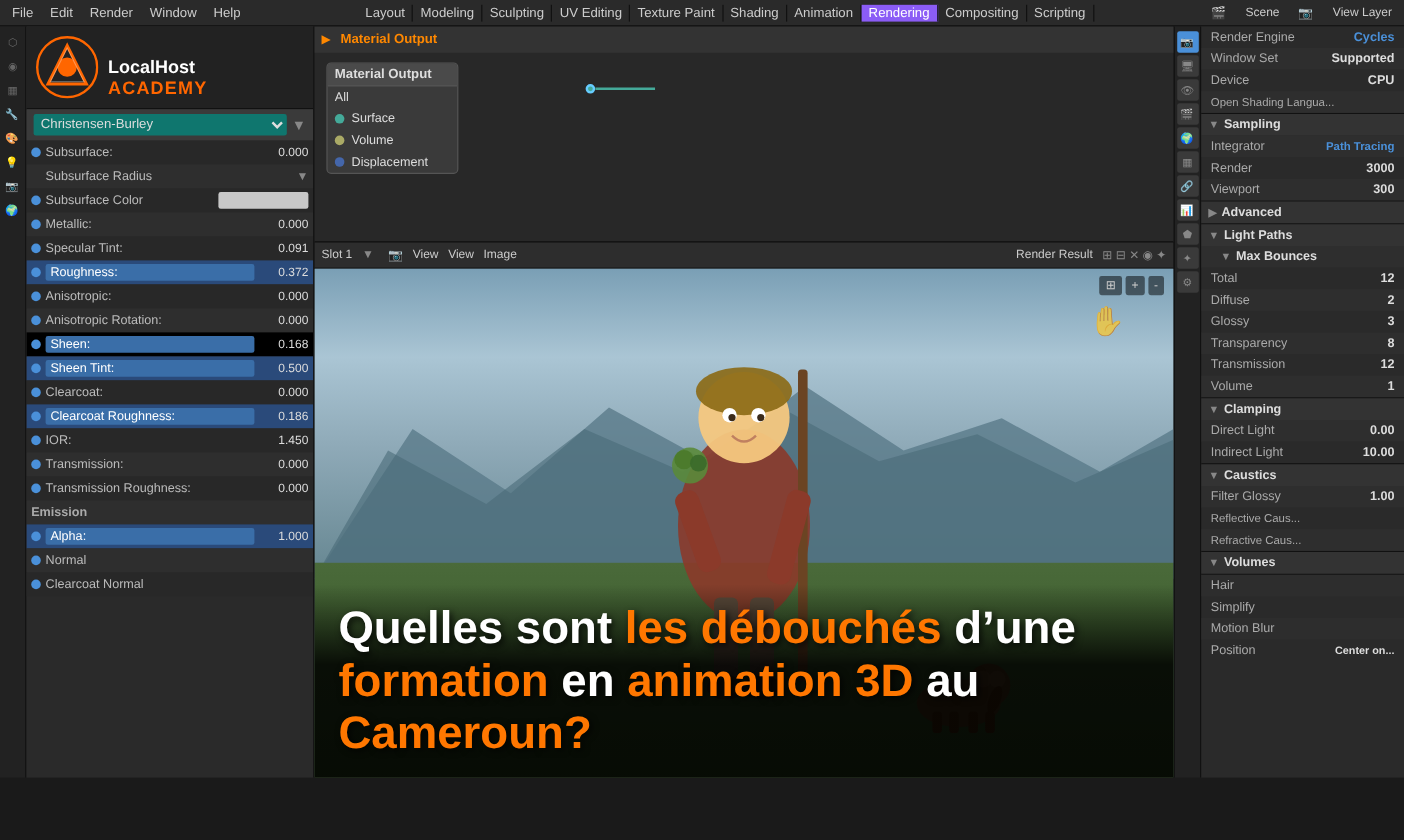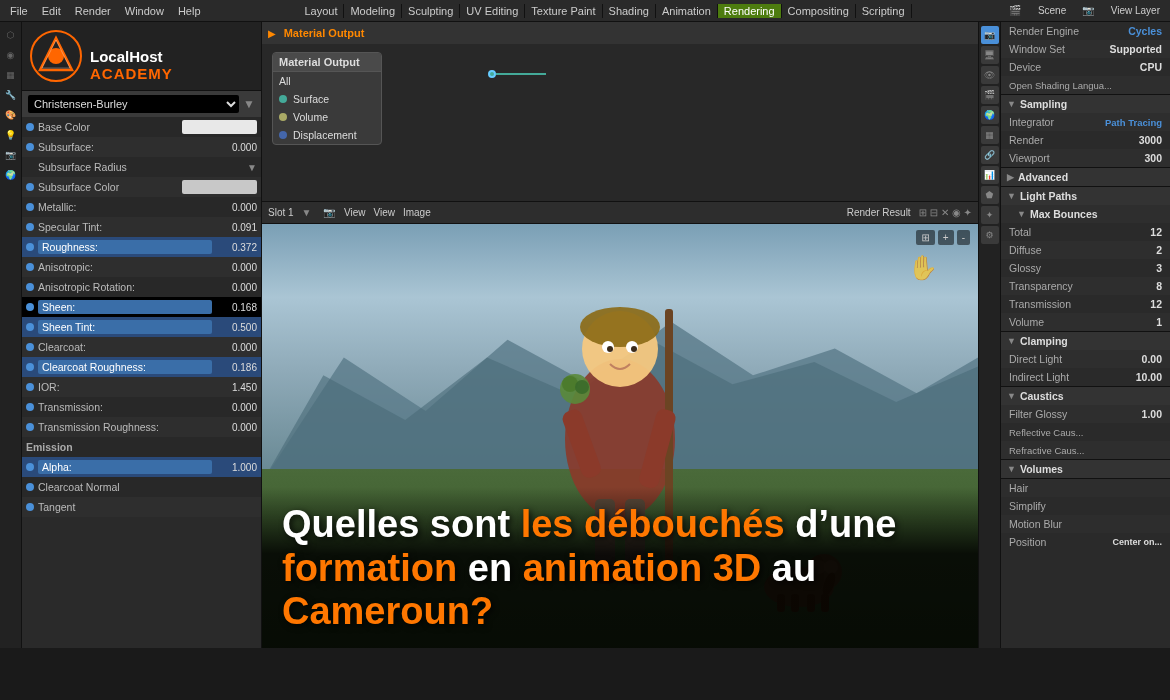--- a/index.html
+++ b/index.html
@@ -68,21 +68,21 @@
     
     .material-header {
       padding: 4px 6px;
       background: #3a3a3a;
       display: flex;
       align-items: center;
       gap: 4px;
     }
     .material-header select {
       flex: 1;
-      background: #000000;
+      background: #0f766e;
       color: #ddd;
       border: none;
       font-size: 11px;
       padding: 2px;
       border-radius: 2px;
     }
 
     .prop-row {
       display: flex;
       align-items: center;
@@ -355,21 +355,21 @@
       align-items: center;
       gap: 0;
     }
     .header-tab {
       padding: 3px 10px;
       font-size: 11px;
       color: #aaa;
       cursor: pointer;
       border-right: 1px solid #111;
     }
-    .header-tab.active { color: #fff; background: #4d7c0f; }
+    .header-tab.active { color: #fff; background: #8b5cf6; }
 
     .render-header-bar {
       height: 22px;
       background: #2d2d2d;
       display: flex;
       align-items: center;
       padding: 0 6px;
       gap: 8px;
       font-size: 11px;
       color: #ccc;
@@ -438,25 +438,20 @@
 
     <div class="material-header">
       <select>
         <option>Christensen-Burley</option>
       </select>
       <span style="color:#888;font-size:12px;cursor:pointer;">▼</span>
     </div>
 
     <div class="props-scroll">
 
-      <div class="prop-row">
-        <div class="prop-dot blue"></div>
-        <span class="prop-label">Base Color</span>
-        <div class="prop-color-swatch"></div>
-      </div>
 
       <div class="prop-row">
         <div class="prop-dot blue"></div>
         <span class="prop-label">Subsurface:</span>
         <span class="prop-value">0.000</span>
       </div>
 
       <div class="prop-row">
         <div class="prop-dot" style="background:transparent;"></div>
         <span class="prop-label">Subsurface Radius</span>
@@ -545,30 +540,30 @@
       <div class="prop-row prop-header-row">
         <span>Emission</span>
       </div>
 
       <div class="prop-row" style="background:#2a4a7a;">
         <div class="prop-dot blue"></div>
         <span class="prop-label highlighted">Alpha:</span>
         <span class="prop-value">1.000</span>
       </div>
 
+      <div class="prop-row">
+        <div class="prop-dot blue"></div>
+        <span class="prop-label">Normal</span>
+      </div>
 
       <div class="prop-row">
         <div class="prop-dot blue"></div>
         <span class="prop-label">Clearcoat Normal</span>
       </div>
 
-      <div class="prop-row">
-        <div class="prop-dot blue"></div>
-        <span class="prop-label">Tangent</span>
-      </div>
     </div>
   </div>
 
   <div class="center-area">
 
     <div class="node-panel">
       <div class="node-header">
         <span class="node-triangle">▶</span>
         <span style="font-size:11px;color:#f80;font-weight:bold;">Material Output</span>
       </div>

